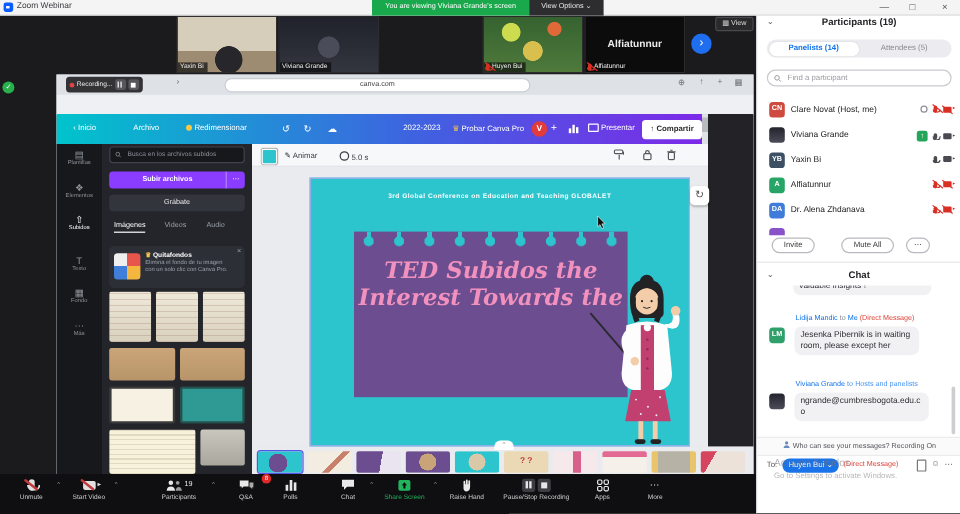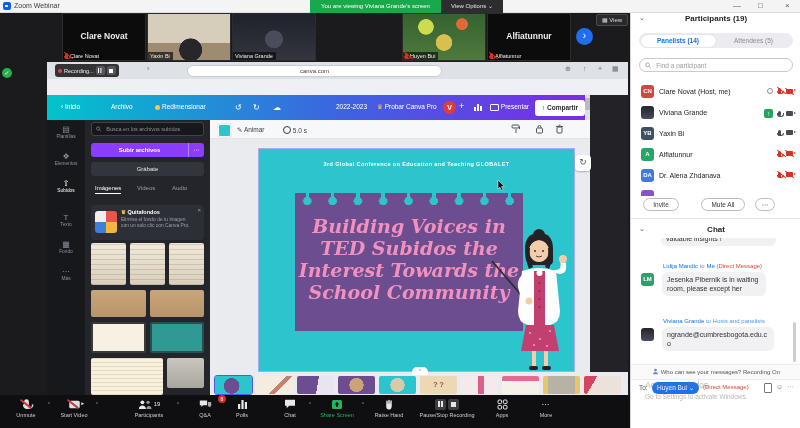--- a/index.html
+++ b/index.html
@@ -180,27 +180,20 @@
     <div class="ab zoom-logo"></div>
     <div class="ab app-title">Zoom Webinar</div>
     <div class="ab winctl" style="left:733px;">—</div>
     <div class="ab winctl" style="left:758px;">□</div>
     <div class="ab winctl" style="left:785px;">×</div>
   </div>
   <div class="ab banner">You are viewing Viviana Grande's screen</div>
   <div class="ab view-opts"><span>View Options</span> <span>⌄</span></div>
 
   <div class="ab strip">
-    <div class="ab tile" style="left:62px;">
-      <div class="center-name">Clare Novat</div>
-      <div class="nametag">
-          <span class="mic red slashed" style="position:relative;"></span>
-          <span>Clare Novat</span>
-        </div>
-    </div>
     <div class="ab tile v-yaxin" style="left:147px;">
       <div class="nametag">
           <span>Yaxin Bi</span>
         </div>
     </div>
     <div class="ab tile v-viviana" style="left:232px;">
       <div class="nametag">
           <span>Viviana Grande</span>
         </div>
     </div>
@@ -355,24 +348,22 @@
     <svg class="ab" style="left:508px;top:62px;" width="9" height="10" viewBox="0 0 9 10">
         <rect x="2" y="3" width="5" height="6" rx="1" fill="none" stroke="#55555b" stroke-width="1"></rect>
         <line x1="1" y1="2.5" x2="8" y2="2.5" stroke="#55555b"></line>
         <line x1="3.5" y1="1.2" x2="5.5" y2="1.2" stroke="#55555b"></line>
       </svg>
 
     <div class="ab slide">
       <div class="kicker">3rd Global Conference on Education and Teaching GLOBALET</div>
       <div class="pad">
         <div class="script">
-          <div>Building Voices in</div>
           <div>TED Subidos the</div>
           <div>Interest Towards the</div>
-          <div>School Community</div>
         </div>
       </div>
       <svg class="ab" style="left:225px;top:78px;" width="90" height="146" viewBox="0 0 90 146">
         <line x1="8" y1="34" x2="45" y2="77" stroke="#2a2a2e" stroke-width="1.6"></line>
         <circle cx="55" cy="8" r="6" fill="#232326"></circle>
         <path d="M41 22 Q41 6 55 6 Q69 6 69 22 L69 34 Q69 38 64 38 L46 38 Q41 38 41 22 Z" fill="#232326"></path>
         <ellipse cx="55" cy="24" rx="10" ry="11" fill="#f3cda9"></ellipse>
         <path d="M44 20 Q47 9 55 9 Q63 9 66 20 Q60 13 55 13 Q50 13 44 20 Z" fill="#232326"></path>
         <path d="M44 21 q-3 14 1 21 l4-2 q-4-9-3-19z" fill="#232326"></path>
         <path d="M66 21 q3 14 -1 21 l-4-2 q4-9 3-19z" fill="#232326"></path>

